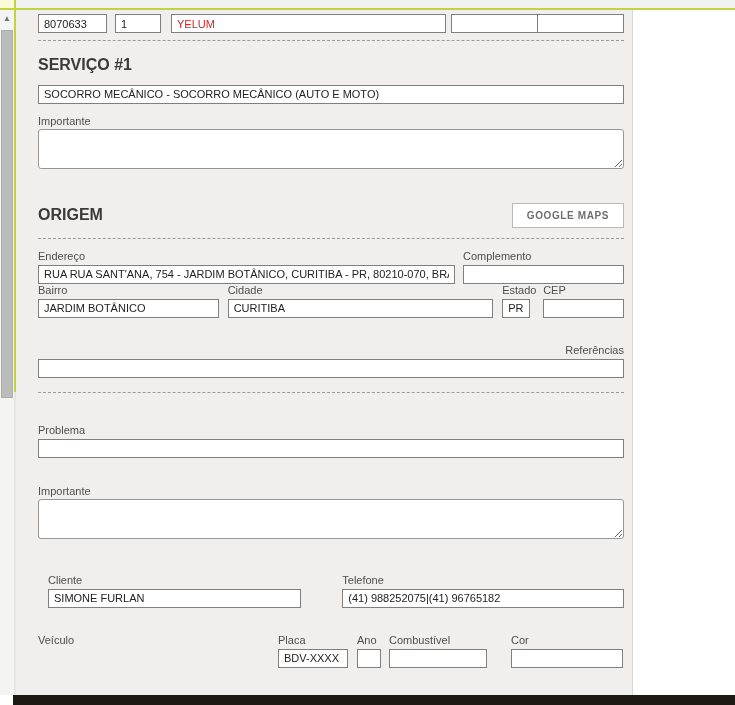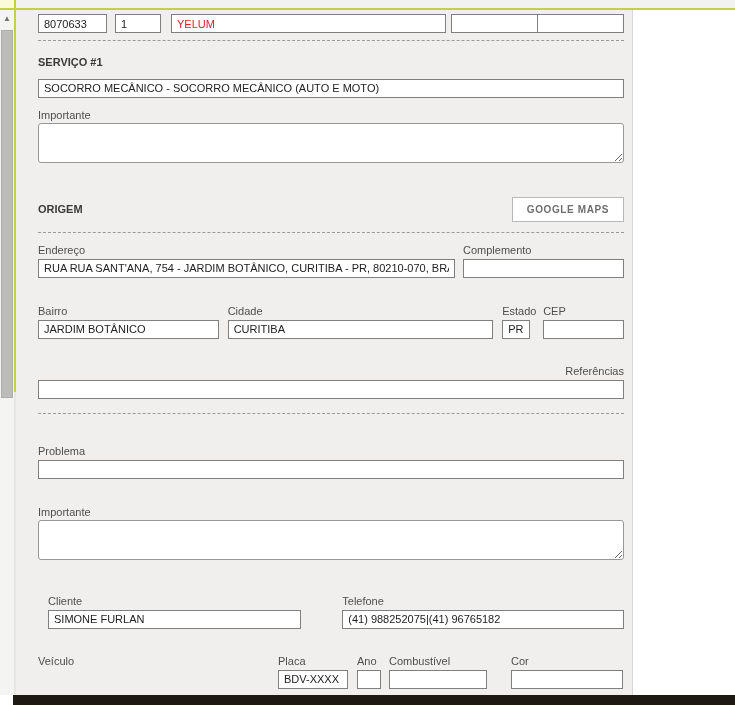--- a/index.html
+++ b/index.html
@@ -38,21 +38,21 @@
     height:19px; border:1px solid #7f7f7f; background:#fff; color:#222;
     font:11px "Liberation Sans", sans-serif; padding:4px 5px; width:100%;
   }
   input.red { color:#e01e1e; }
   textarea.big {
     width:100%; height:40px; border:1px solid #979797; border-radius:3px;
     background:#fff; font:11px "Liberation Sans", sans-serif; padding:3px 5px;
     resize:both;
   }
   .dsep { border-top:1px dashed #9a9a9a; height:0; width:100%; }
-  .sec-title { font-size:11px; font-weight:bold; color:#3a3a3a; }
+  .sec-title { font-size:16px; font-weight:bold; color:#3a3a3a; }
   .maps-btn {
     background:#fff; border:1px solid #b9b9b9; color:#6e6e6e;
     font:bold 10px "Liberation Sans", sans-serif; letter-spacing:0.6px;
     padding:6px 14px; cursor:pointer;
   }
 
   
   .r-top { margin-top:4px; }
   .r-top input { width:69px; }
   .r-top .w-count { width:46px; margin-left:8px; }
@@ -66,21 +66,21 @@
   .l-importante1 { margin-top:11px; font-size:11px; color:#4e4e4e; }
   .ta-importante1 { margin-top:2px; }
 
   .r-origem { margin-top:30px; display:flex; justify-content:space-between; align-items:center; }
   .sep2 { margin-top:10px; }
 
   .r-endereco { margin-top:11px; }
   .f-endereco { width:417px; }
   .f-complemento { width:161px; margin-left:8px; }
 
-  .r-bairro { margin-top:27px; }
+  .r-bairro { }
   .f-bairro { width:181px; }
   .f-cidade { width:266px; margin-left:9px; }
   .f-estado { width:28px; margin-left:9px; }
   .f-cep { width:81px; margin-left:13px; }
 
   .r-referencias { margin-top:26px; }
   .f-referencias { width:100%;align-items:flex-end; }
 
   .sep3 { margin-top:14px; }
 

